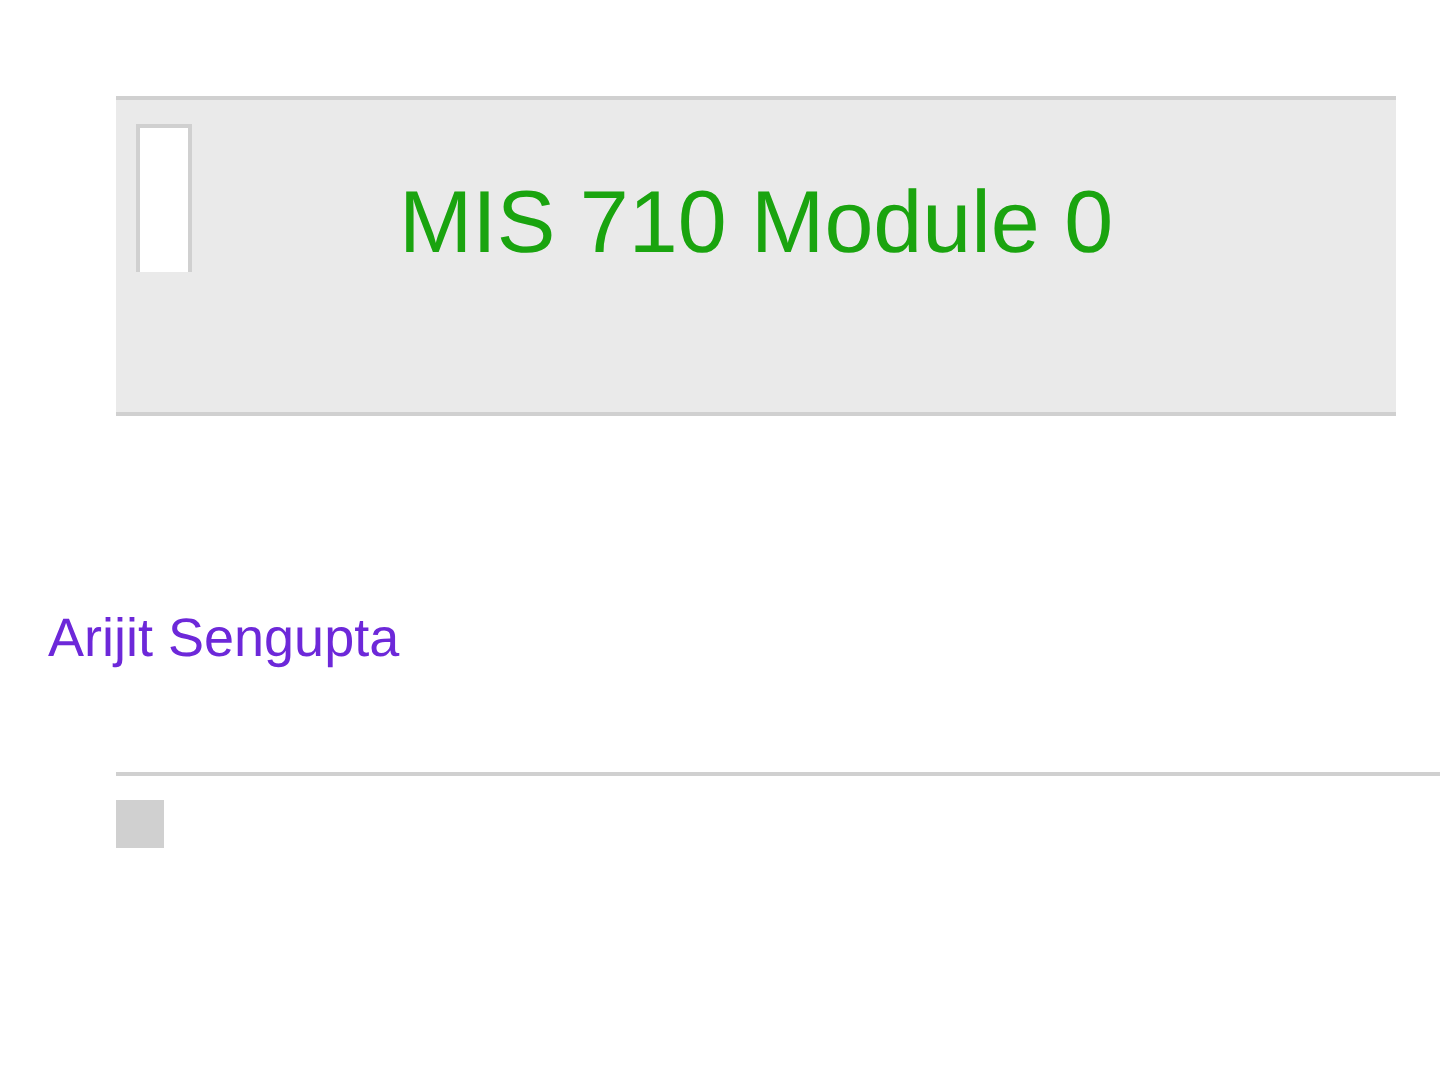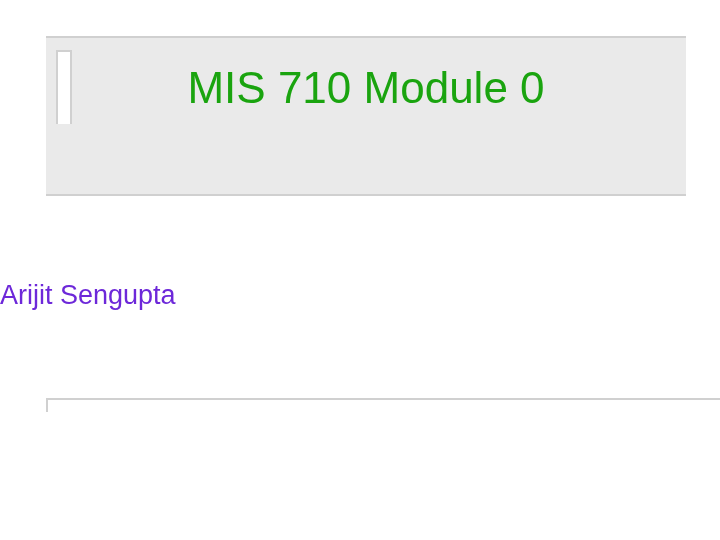--- a/index.html
+++ b/index.html
@@ -1,17 +1,17 @@
 <!DOCTYPE html>
 <html><head>
   <meta charset="utf-8">
   <style>
     * {
       margin: 0;
-      padding: 0;
+      padding: 12px;
       box-sizing: border-box;
     }
     body {
       width: 720px;
       height: 540px;
       background: #ffffff;
       font-family: Arial, Helvetica, sans-serif;
       position: relative;
       overflow: hidden;
     }

